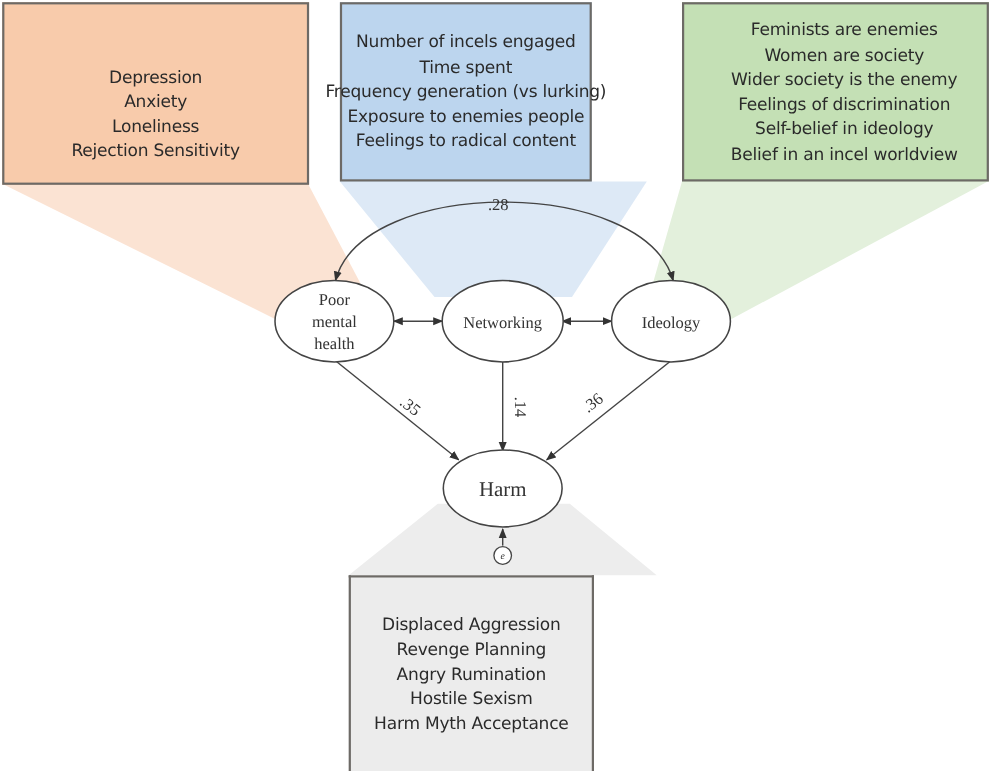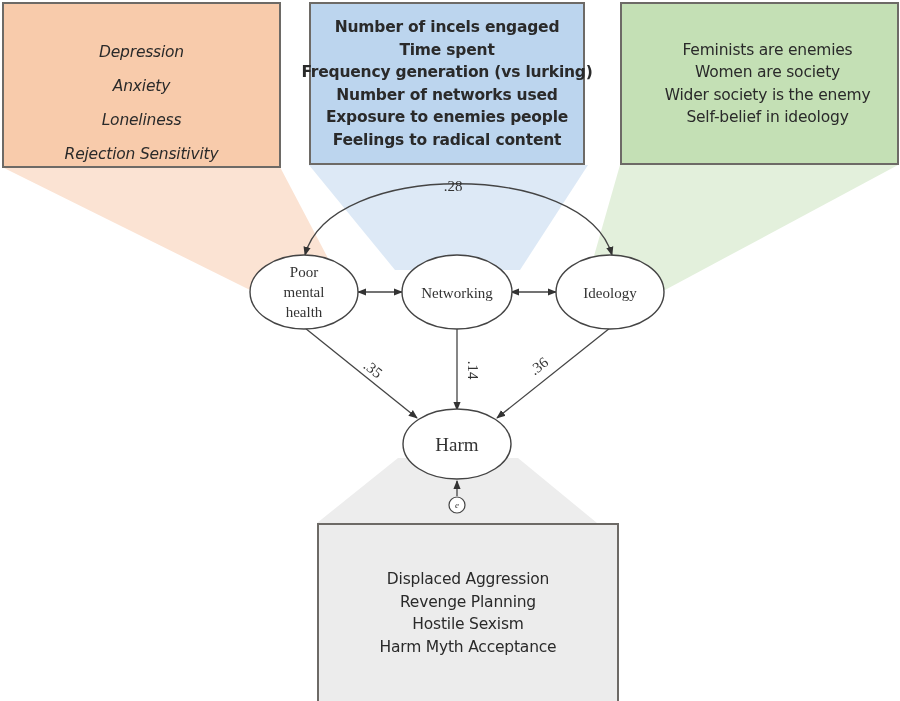--- a/index.html
+++ b/index.html
@@ -1,23 +1,23 @@
 <!DOCTYPE html>
 <html><head>
 <meta charset="utf-8">
 <style>
   html, body { margin:0; padding:0; background:#ffffff; }
   body { width:900px; height:701px; position:relative; overflow:hidden; font-family:"Liberation Sans", sans-serif; }
   svg#diagram { position:absolute; left:0; top:0; }
   .box { position:absolute; box-sizing:border-box; border:2px solid #6d6a66; display:flex; flex-direction:column; align-items:center; justify-content:center; font-family:"DejaVu Sans", sans-serif; color:#2a2a2a; text-align:center; }
   .box .line { font-size:15.5px; line-height:22.5px; white-space:nowrap; letter-spacing:-0.2px; }
-  #box-mental { left:2px; top:2px; width:279px; height:166px; background:#f8cbab; justify-content:space-between; padding-top:37px;font-style:italic; }
-  #box-network { left:309px; top:2px; width:276px; height:163px; background:#bcd5ee;font-weight:bold; }
+  #box-mental { left:2px; top:2px; width:279px; height:166px; background:#f8cbab; justify-content:center; padding-top:37px; }
+  #box-network { left:309px; top:2px; width:229px; height:163px; background:#bcd5ee; }
   #box-ideology { left:620px; top:2px; width:279px; height:163px; background:#c4e0b5;padding-left:16px; }
-  #box-harm { left:317px; top:523px; width:302px; height:178px; background:#ececec; border-bottom:none; }
+  #box-harm { left:317px; top:523px; width:223px; height:178px; background:#ececec; border-bottom:none; }
   .node-label { font-family:"Liberation Serif", serif; fill:#333; }
 </style>
 </head>
 <body>
 
 <svg id="diagram" width="900" height="701" viewBox="0 0 900 701">
   <defs>
     <marker id="arrow" viewBox="0 0 10 10" refX="9" refY="5" markerWidth="7" markerHeight="7" orient="auto-start-reverse">
       <path d="M0,1 L10,5 L0,9 z" fill="#333"></path>
     </marker>
@@ -72,30 +72,32 @@
   <div class="line">Depression</div>
   <div class="line">Anxiety</div>
   <div class="line">Loneliness</div>
   <div class="line">Rejection Sensitivity</div>
 </div>
 
 <div class="box" id="box-network" style="background: rgb(188, 213, 238);">
   <div class="line">Number of incels engaged</div>
   <div class="line">Time spent</div>
   <div class="line">Frequency generation (vs lurking)</div>
-  <div class="line">Number of networks used</div>
   <div class="line">Exposure to enemies people</div>
   <div class="line">Feelings to radical content</div>
 </div>
 
 <div class="box" id="box-ideology" style="background: rgb(196, 224, 181);">
   <div class="line">Feminists are enemies</div>
   <div class="line">Women are society</div>
   <div class="line">Wider society is the enemy</div>
+  <div class="line">Feelings of discrimination</div>
   <div class="line">Self-belief in ideology</div>
+  <div class="line">Belief in an incel worldview</div>
 </div>
 
 <div class="box" id="box-harm" style="background: rgb(236, 236, 236);">
   <div class="line">Displaced Aggression</div>
   <div class="line">Revenge Planning</div>
+  <div class="line">Angry Rumination</div>
   <div class="line">Hostile Sexism</div>
   <div class="line">Harm Myth Acceptance</div>
 </div>
 
 </body></html>

